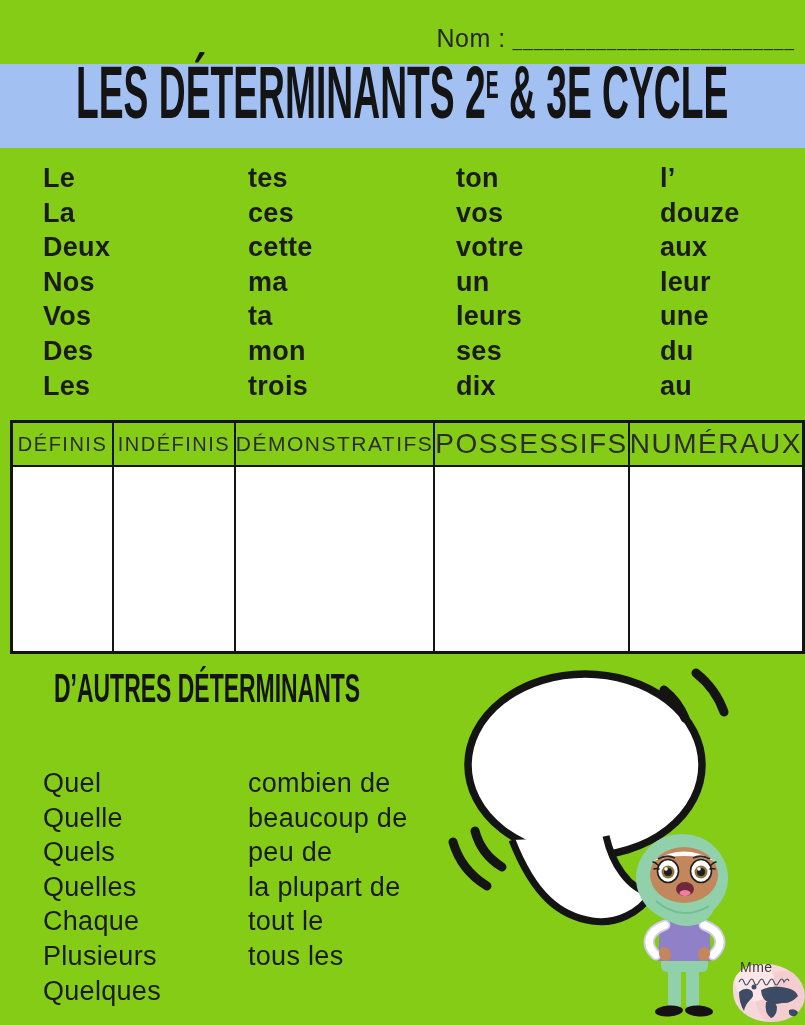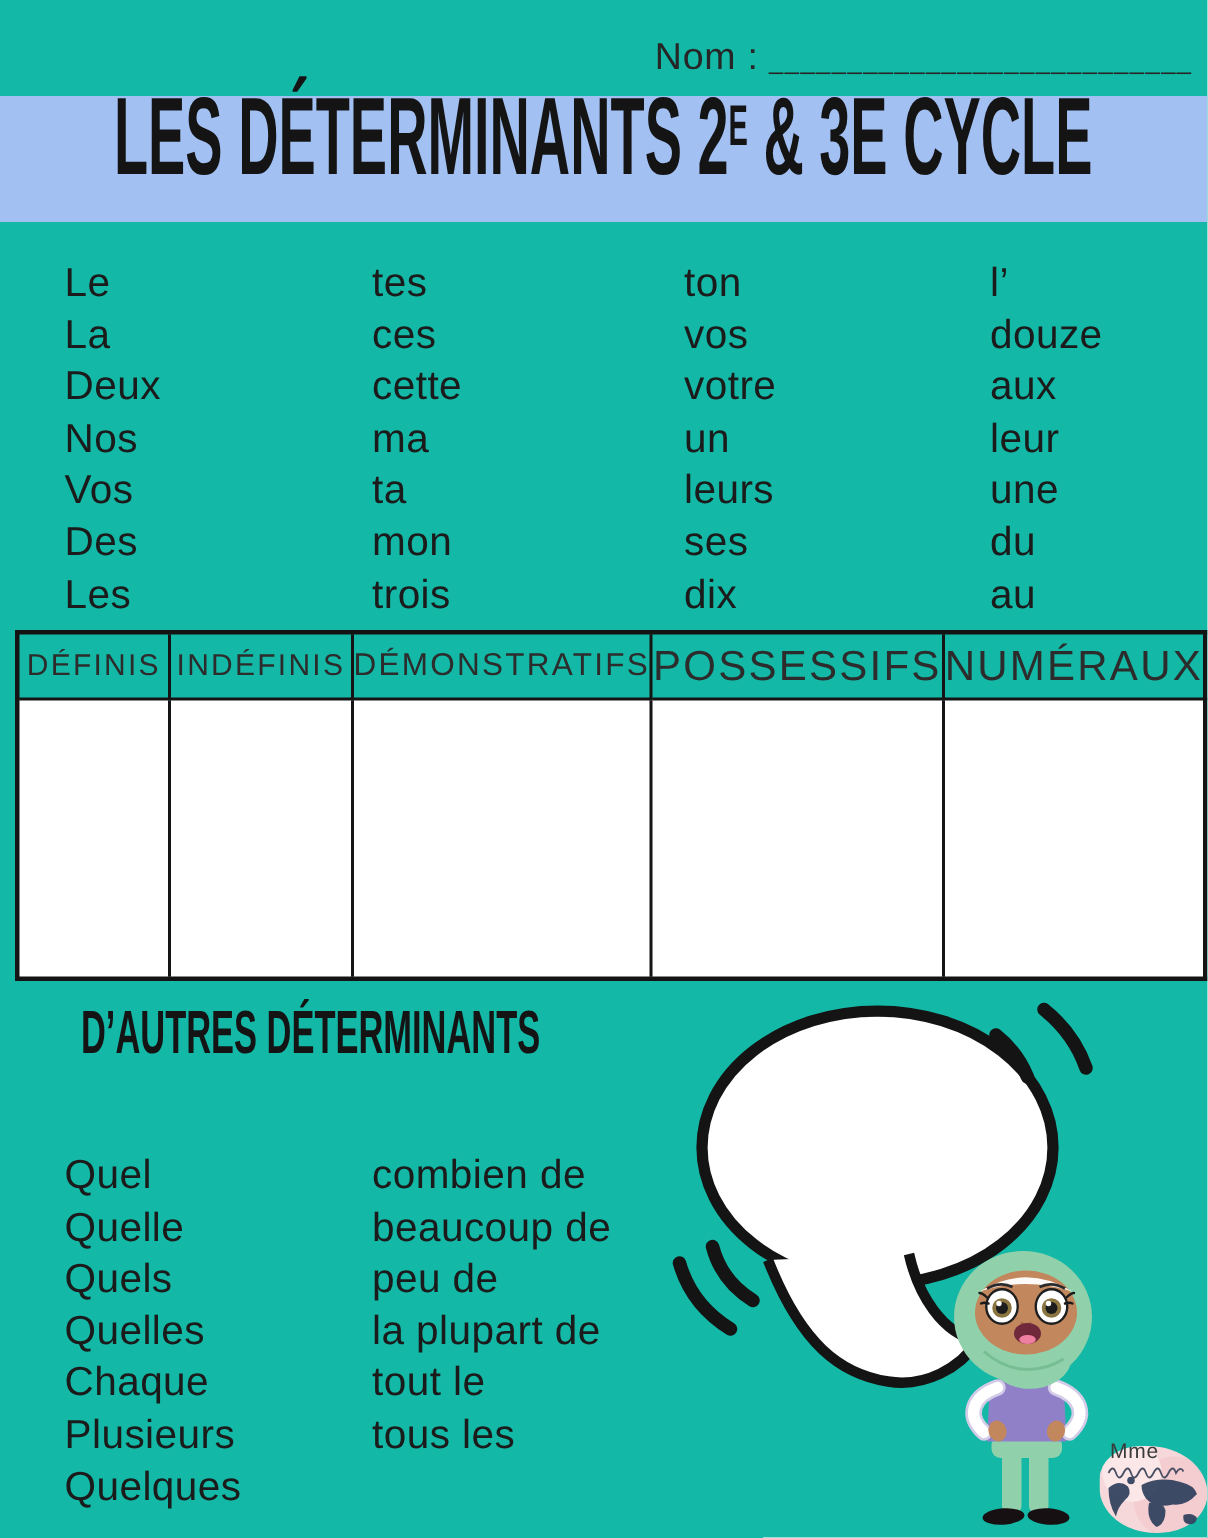--- a/index.html
+++ b/index.html
@@ -1,31 +1,31 @@
 <!DOCTYPE html>
 <html style="--banner-blue: #a3c0f3; --ink: #141414; --mint: #90d1ab; --mint-dark: #76bd93; --purple: #9080c8; --skin: #c2875c; --mouth-dark: #70293a; --tongue-pink: #ee7fa0; --map-navy: #2e3f5c; --splash-pink: #f6d8da;"><head>
 <meta charset="utf-8">
 <style>
   html,body{margin:0;padding:0;background:#ffffff;}
   .page{
-    position:relative;width:805px;height:1025px;background:#14b8a6;overflow:hidden;
+    position:relative;width:805px;height:1025px;background:#84cc16;overflow:hidden;
     font-family:"Liberation Sans",sans-serif;color:#1b1b1b;
   }
   
   .nom-row{position:absolute;top:24px;right:10px;display:flex;align-items:baseline;gap:7px;}
   .nom-label{font-size:25px;letter-spacing:.5px;color:#262626;}
   .nom-line{font-size:17px;letter-spacing:1px;color:#262626;white-space:nowrap;}
   
   .banner{position:absolute;left:0;top:64px;width:805px;height:84px;background:var(--banner-blue);
     display:flex;align-items:flex-start;justify-content:center;}
   .title{font-size:49px;font-weight:700;color:#141414;white-space:nowrap;
     transform:scale(.76,1.5);letter-spacing:0;display:inline-block;}
   .title .sup{font-size:.52em;vertical-align:.5em;}
   
-  .word-col{position:absolute;top:171px;font-size:27px;line-height:34.6px;letter-spacing:.3px;}
+  .word-col{position:absolute;top:161px;font-size:27px;line-height:34.6px;letter-spacing:.3px;font-weight:bold;}
   #wcol1{left:43px}#wcol2{left:248px}#wcol3{left:456px}#wcol4{left:660px}
   
   .ctable{position:absolute;left:10px;top:420px;border-collapse:collapse;table-layout:fixed;}
   .ctable th,.ctable td{border:2.5px solid #141414;padding:0;}
   .ctable{border:3px solid #141414;}
   .ctable th{height:42px;font-weight:400;color:#2c2c2c;letter-spacing:1.5px;white-space:nowrap;overflow:hidden;}
   .ctable td{height:184px;background:#fff;}
   .h-sm{font-size:20px;} .h-md{font-size:21px;} .h-lg{font-size:28px;}
   
   .subheading{position:absolute;left:54px;top:666px;font-size:28px;font-weight:700;color:#141414;

